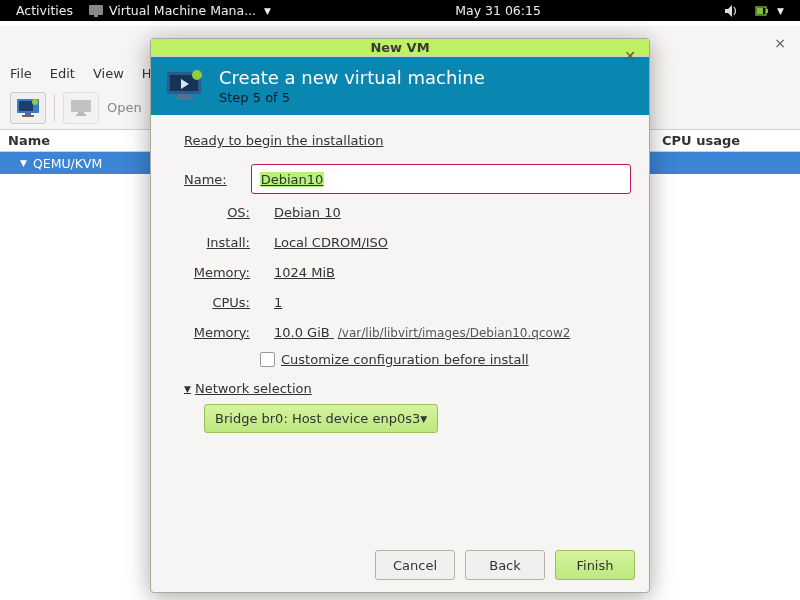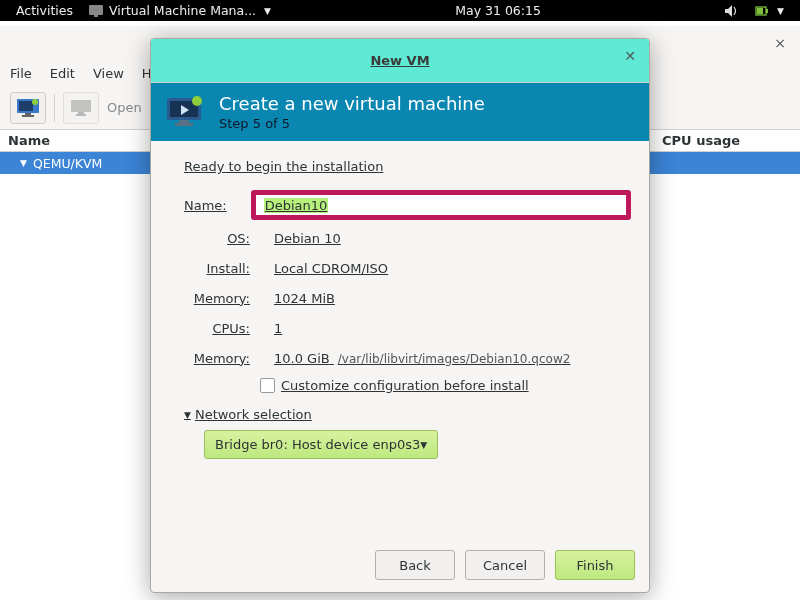--- a/index.html
+++ b/index.html
@@ -21,34 +21,34 @@
   .open-label { color: #888; }
   .vmm-headers { height: 22px; display: flex; align-items: center; padding: 0 8px; font-weight: bold; border-bottom: 1px solid #d3d0cd; color: #2e3436; background: #fff; }
   .vmm-headers .col-name { flex: 1; }
   .vmm-headers .col-cpu { width: 130px; }
   .vmm-list { flex: 1; background: #fff; }
   .vmm-row { height: 22px; display: flex; align-items: center; padding: 0 20px; background: #3b84d6; color: #fff; font-size: 12.5px; }
   .vmm-disclosure { margin-right: 6px; font-size: 9px; }
   
   
   .dialog { position: absolute; left: 150px; top: 38px; width: 500px; height: 555px; background: #f6f5f4; border: 1px solid #aba79f; border-radius: 4px; box-shadow: 0 4px 24px rgba(0,0,0,0.35); display: flex; flex-direction: column; overflow: hidden; }
-  .dialog-titlebar { height: 44px; background: #5eead4; border-bottom: 1px solid #d3d0cd; display: flex; align-items: center; justify-content: center; position: relative; font-weight: bold; color: #3a3a3a; text-decoration: underline; }
+  .dialog-titlebar { height: 18px; background: #bef264; border-bottom: 1px solid #d3d0cd; display: flex; align-items: center; justify-content: center; position: relative; font-weight: bold; color: #3a3a3a; }
   .dialog-close { position: absolute; right: 8px; top: 6px; width: 22px; height: 22px; display: flex; align-items: center; justify-content: center; color: #555; font-size: 14px; cursor: pointer; }
   
   .dialog-header { background: #0a87b0; color: #fff; padding: 10px 16px; display: flex; align-items: center; gap: 14px; }
   .dialog-header-title { font-size: 18px; text-align: right; }
   .dialog-header-sub { font-size: 13px; color: #0f172a; margin-top: 2px; }
   
   .dialog-body { flex: 1; padding: 18px 24px 10px 33px; overflow: hidden; text-decoration: underline; }
   .ready-label { margin-bottom: 16px; }
   
   .field-row { display: flex; align-items: center; margin-bottom: 6px; min-height: 24px; }
   .field-label { width: 66px; text-align: right; margin-right: 24px; color: #2e3436; }
   .field-value { flex: 1; }
-  .name-input-display { width: 380px; height: 30px; padding: 4px 8px; border: 5px solid #be185d; border-radius: 3px; background: #fff; display: flex; align-items: center; }
+  .name-input-display { width: 380px; height: 30px; padding: 4px 8px; border: 1px solid #be185d; border-radius: 3px; background: #fff; display: flex; align-items: center; }
   .name-input-display span { background: #b7f07a; padding: 0 1px; }
   
   .storage-row .path { font-size: 12px; color: #555; margin-left: 4px; }
   
   .customize-row { display: flex; align-items: center; margin: 8px 0 14px 76px; gap: 6px; }
   .checkbox { width: 15px; height: 15px; border: 1px solid #999; border-radius: 2px; background: #fff; }
   
   .network-header { display: flex; align-items: center; gap: 4px; margin-bottom: 8px; margin-left: 0; }
   .disclosure-down { font-size: 9px; }
   
@@ -202,17 +202,17 @@
       <span class="disclosure-down">▼</span>
       <span>Network selection</span>
     </div>
     <div class="network-select">
       <span>Bridge br0: Host device enp0s3</span>
       <span class="caret">▼</span>
     </div>
   </div>
 
   <div class="dialog-footer">
+    <div class="btn">Cancel</div>
     <div class="btn">Back</div>
-    <div class="btn">Cancel</div>
     <div class="btn btn-finish">Finish</div>
   </div>
 </div>
 
 </body></html>

